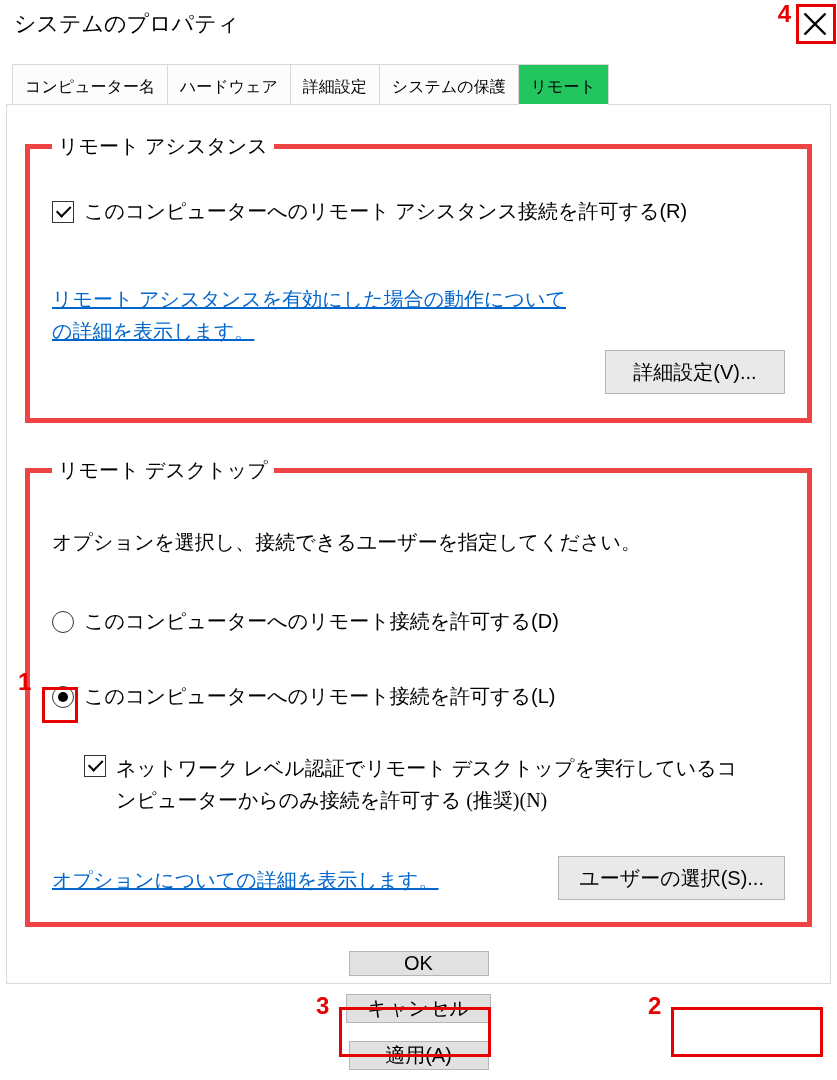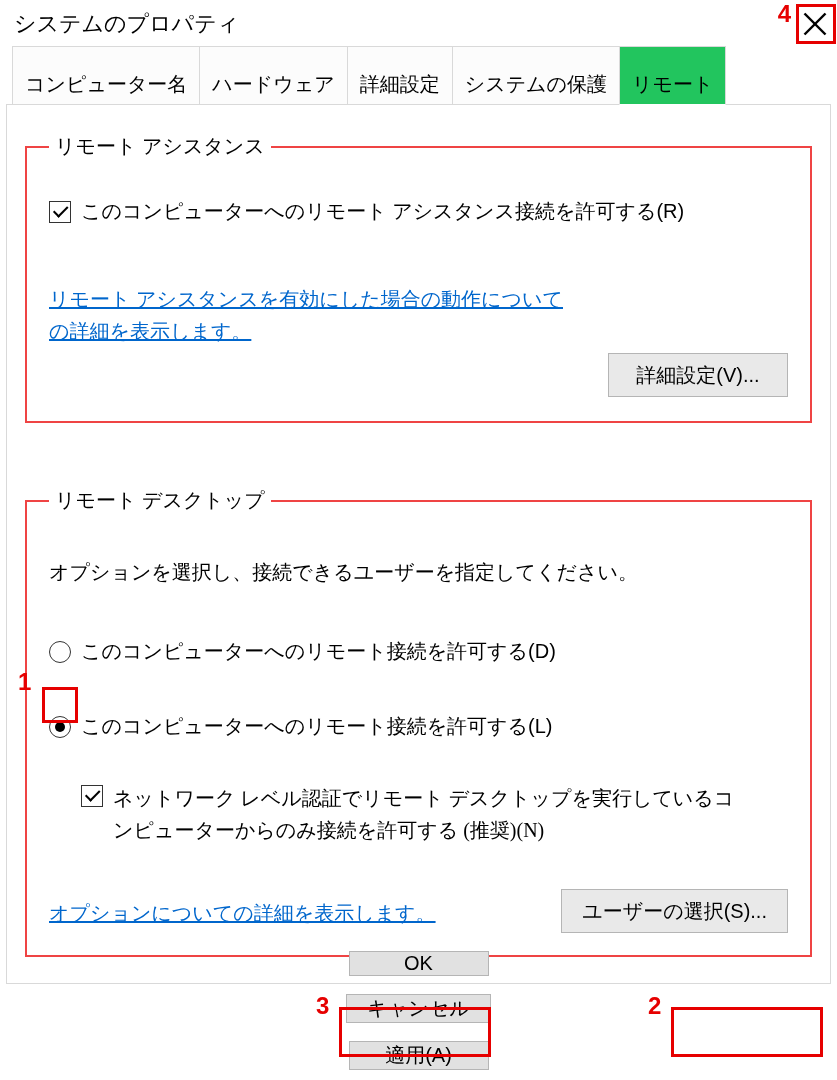--- a/index.html
+++ b/index.html
@@ -50,22 +50,22 @@
 
   .tabbar {
     display: flex;
     align-items: flex-end;
     padding-left: 12px;
     height: 42px;
     background: #fff;
     margin-top: 14px;
   }
   .tab {
-    padding: 24px 12px 6px 12px;
-    font-size: 20px;
+    padding: 12px 12px 6px 12px;
+    font-size: 16px;
     border: 1px solid #d9d9d9;
     border-bottom: none;
     background: #fcfcfc;
     cursor: pointer;
     margin-right: -1px;
     position: relative;
   }
   .tab.active {
     background: #22c55e;
     border-bottom: 1px solid #fff;
@@ -75,23 +75,23 @@
   .tabpanel {
     border: 1px solid #d9d9d9;
     margin: 0 6px 10px 6px;
     padding: 18px 18px 24px 18px;
     background: #fff;
     position: relative;
     height: 880px;
   }
 
   fieldset.group {
-    border: 2px solid #ef4444;
+    border: 5px solid #ef4444;
     padding: 24px 22px 24px 22px;
-    margin: 10px 0 64px 0;
+    margin: 10px 0 34px 0;
     position: relative;
   }
   fieldset.group legend {
     padding: 0 6px;
     font-size: 20px;
   }
 
   .row { display: flex; align-items: flex-start; }
   .checkbox {
     width: 22px; height: 22px;

